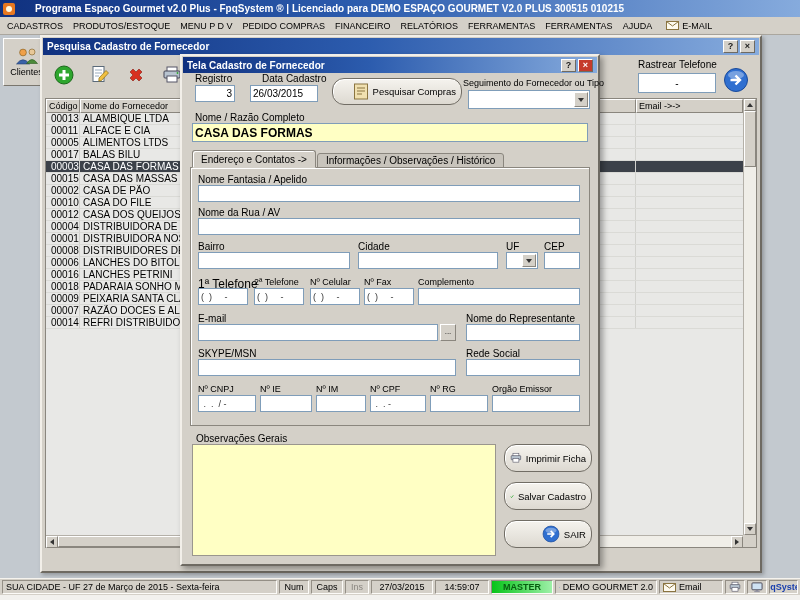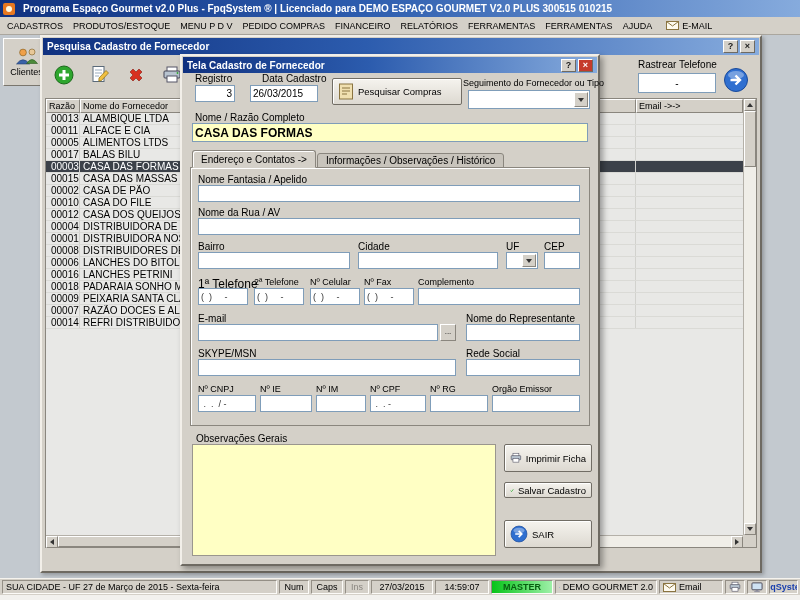--- a/index.html
+++ b/index.html
@@ -1,21 +1,21 @@
 <!DOCTYPE html>
 <html><head>
 <meta charset="utf-8">
 <style>
   html,body{margin:0;padding:0;}
   #screen{position:relative;width:800px;height:600px;background:#c3c9cf;overflow:hidden;
           font-family:"Liberation Sans","DejaVu Sans",sans-serif;color:#000;}
   
   .titlebar{position:absolute;left:0;top:0;width:800px;height:17px;
     background:linear-gradient(90deg,#10317f 0%,#2c5cae 45%,#86abdd 100%);
-    display:flex;align-items:center;gap:8px;padding:0 3px;color:#fff;font-size:10px;font-weight:bold;
+    display:flex;align-items:center;gap:20px;padding:0 3px;color:#fff;font-size:10px;font-weight:bold;
     white-space:nowrap;overflow:hidden;box-sizing:border-box;}
   .menubar{position:absolute;left:0;top:17px;width:800px;height:18px;background:#d4d0c8;
     border-bottom:1px solid #aaa69e;display:flex;align-items:center;font-size:9px;padding-left:2px;box-sizing:border-box;}
   .menu-item{padding:2px 5px;cursor:default;}
   .menu-email{display:flex;align-items:center;gap:3px;padding:2px 5px;margin-left:4px;}
   .clientes-btn{position:absolute;left:3px;top:38px;width:45px;height:46px;background:#d4d0c8;
     border:1px solid;border-color:#fff #7a766e #7a766e #fff;display:flex;flex-direction:column;
     align-items:center;justify-content:center;gap:2px;font-size:9px;}
   
   .swin{position:absolute;left:40px;top:35px;width:722px;height:538px;background:#d4d0c8;
@@ -61,22 +61,22 @@
   .sb-btn{width:12px;height:12px;background:#d4d0c8;border:1px solid;border-color:#fff #8a867e #8a867e #fff;
     display:flex;align-items:center;justify-content:center;box-sizing:border-box;flex:none;}
   .sb-thumb-v{height:56px;background:#d4d0c8;border:1px solid;border-color:#fff #8a867e #8a867e #fff;box-sizing:border-box;}
   .sb-thumb-h{width:150px;background:#d4d0c8;border:1px solid;border-color:#fff #8a867e #8a867e #fff;box-sizing:border-box;}
   .sb-corner{position:absolute;right:0;bottom:0;width:13px;height:12px;background:#d4d0c8;}
   
   .modal{position:absolute;left:180px;top:54px;width:420px;height:512px;background:#d4d0c8;
     border:2px solid;border-color:#f2efe9 #6e6a62 #6e6a62 #f2efe9;box-shadow:3px 3px 6px rgba(0,0,0,.35);box-sizing:border-box;}
   .modal .wtitle{height:16px;}
   .act-btn{position:absolute;display:flex;align-items:center;gap:4px;padding:0 5px;font-size:9.5px;
-    background:linear-gradient(180deg,#f5f3ee 0%,#ddd9d1 100%);border:1px solid #716d65;border-radius:2px;
-    box-shadow:inset 1px 1px 0 #fff;box-sizing:border-box;white-space:nowrap;}
+    background:linear-gradient(180deg,#f5f3ee 0%,#ddd9d1 100%);border:1px solid #716d65;border-radius:12px;
+    box-shadow:inset 1px 1px 0 #fff;box-sizing:border-box;white-space:nowrap;justify-content:flex-end;}
   .mini-btn{position:absolute;background:#d4d0c8;border:1px solid;border-color:#fff #8a867e #8a867e #fff;
     font-size:8px;text-align:center;line-height:14px;box-sizing:border-box;}
   .tabs{position:absolute;left:10px;top:94px;height:18px;display:flex;align-items:flex-end;}
   .tab{font-size:10px;border:1px solid #8a867e;background:#d4d0c8;border-radius:3px 3px 0 0;padding:0 8px;
     box-sizing:border-box;white-space:nowrap;}
   .tab.active{height:18px;line-height:17px;border-bottom:1px solid #d4d0c8;position:relative;z-index:2;box-shadow:inset 1px 1px 0 #fff;}
   .tab.inactive{height:15px;line-height:14px;background:#c8c4bc;margin-left:1px;}
   .tabpanel{position:absolute;left:8px;top:111px;width:400px;height:259px;border:1px solid #8a867e;
     box-shadow:inset 1px 1px 0 #fff;box-sizing:border-box;}
   .obs{position:absolute;border:1px solid #9a968e;background:#ffffc4;box-sizing:border-box;resize:none;
@@ -176,21 +176,21 @@
     <div class="round-btn" style="left:680px;top:29px">
       <svg width="26" height="26" viewBox="0 0 26 26">
           <circle cx="13" cy="13" r="11.5" fill="#2f6fd0" stroke="#1a4a9a"></circle>
           <ellipse cx="13" cy="8" rx="8" ry="4" fill="#ffffff" opacity="0.35"></ellipse>
           <path d="M7.5 13 H16 M12.5 8.5 L17 13 L12.5 17.5" stroke="#fff" stroke-width="2.4" fill="none"></path>
         </svg>
     </div>
 
     <div class="grid">
       <div class="grid-header">
-        <div class="gh ghc">Razão</div>
+        <div class="gh ghc">Código</div>
         <div class="gh ghn">Nome do Fornecedor</div>
         <div class="gh ghe">Email -&gt;-&gt;</div>
       </div>
       <div class="grid-body">
           <div class="grid-row">
             <div class="c-code">00013</div>
             <div class="c-name">ALAMBIQUE LTDA</div>
             <div class="c-email"></div>
           </div>
           <div class="grid-row">
@@ -397,21 +397,21 @@
     <textarea class="obs" style="left: 10px; top: 388px; width: 304px; height: 112px;"></textarea>
 
     <div class="act-btn" style="left:322px;top:388px;width:88px;height:28px">
       <svg width="15" height="14" viewBox="0 0 20 18">
           <rect x="5" y="1" width="10" height="5" fill="#fff" stroke="#556"></rect>
           <rect x="2" y="5" width="16" height="7" rx="1" fill="#b8c4d0" stroke="#445"></rect>
           <rect x="5" y="10" width="10" height="6" fill="#fff" stroke="#556"></rect>
         </svg>
       <span>Imprimir Ficha</span>
     </div>
-    <div class="act-btn" style="left:322px;top:426px;width:88px;height:16px">
+    <div class="act-btn" style="left:322px;top:426px;width:88px;height:28px">
       <svg width="15" height="13" viewBox="0 0 18 16">
           <path d="M2.5 8.5 L7 13 L15.5 2.5" stroke="#15a01a" stroke-width="3.2" fill="none"></path>
         </svg>
       <span>Salvar Cadastro</span>
     </div>
     <div class="act-btn" style="left:322px;top:464px;width:88px;height:28px">
       <svg width="18" height="18" viewBox="0 0 26 26">
           <circle cx="13" cy="13" r="11.5" fill="#2f6fd0" stroke="#1a4a9a"></circle>
           <ellipse cx="13" cy="8" rx="8" ry="4" fill="#ffffff" opacity="0.35"></ellipse>
           <path d="M7.5 13 H16 M12.5 8.5 L17 13 L12.5 17.5" stroke="#fff" stroke-width="2.4" fill="none"></path>

